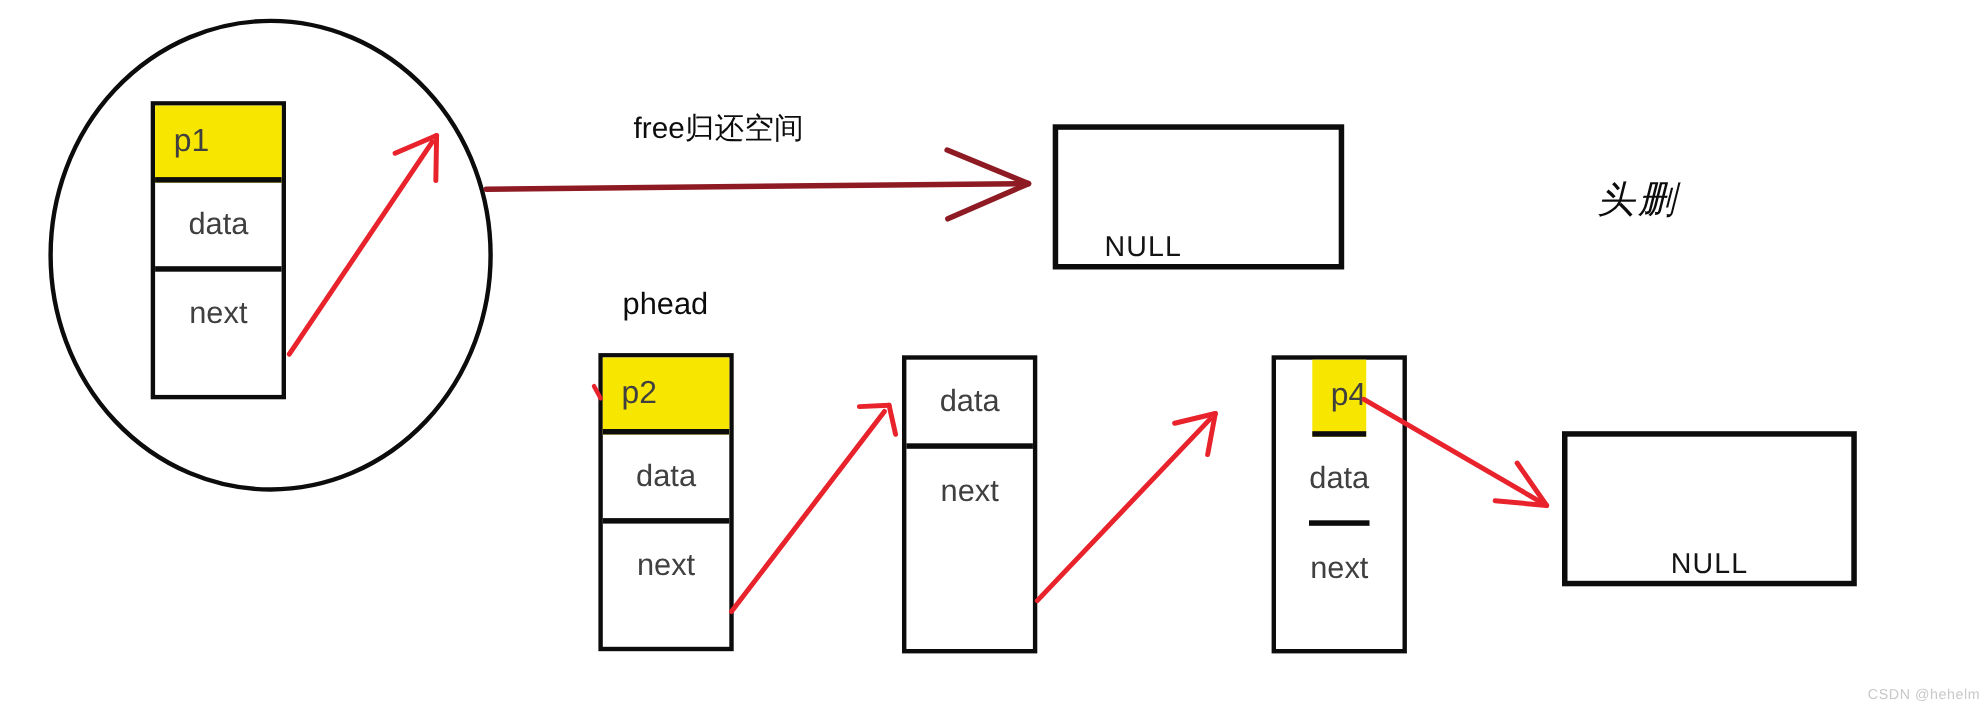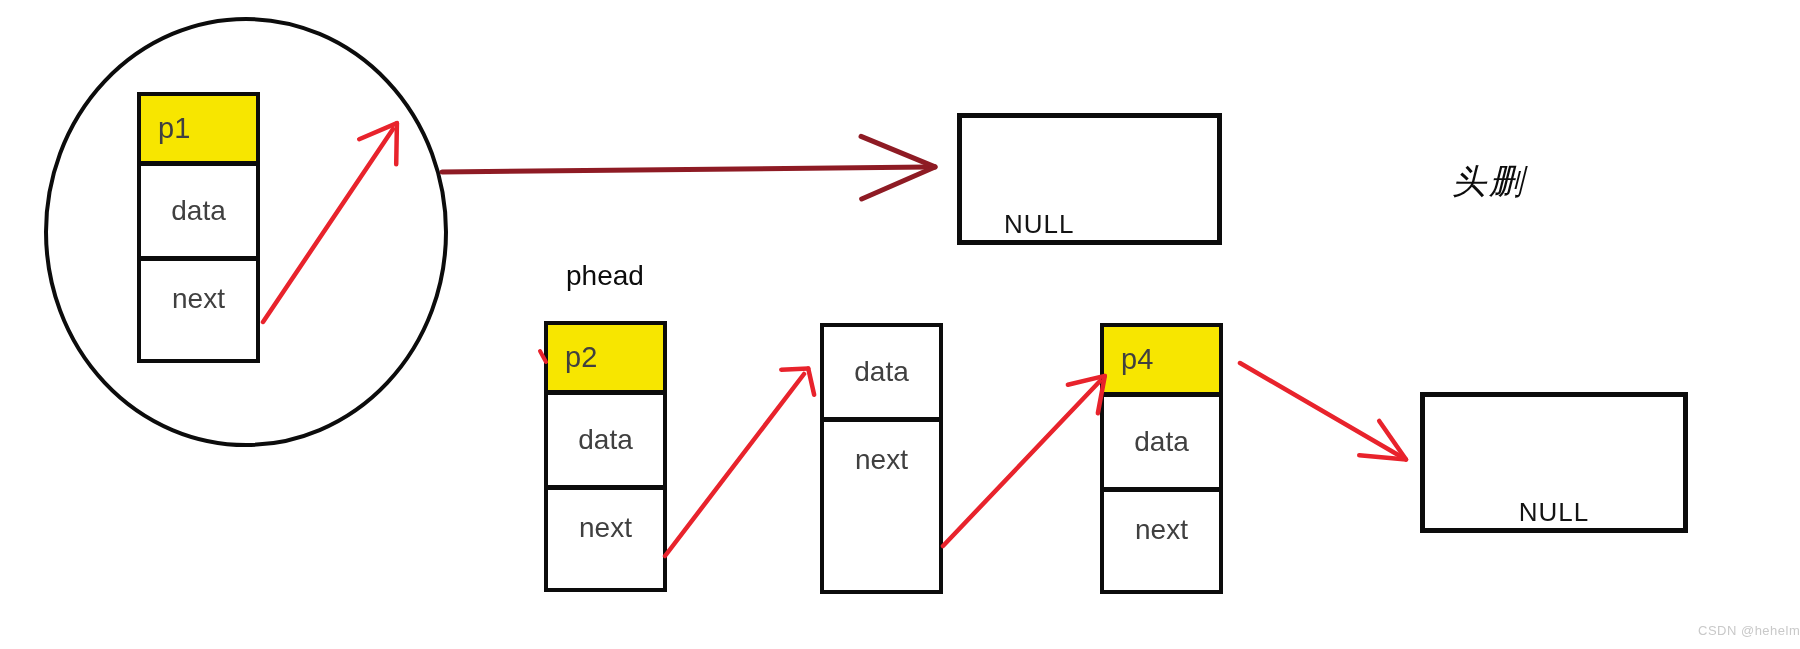--- a/index.html
+++ b/index.html
@@ -26,45 +26,46 @@
   }
   .cell{
     box-sizing:border-box;display:flex;align-items:center;justify-content:center;
     font-size:28px;color:#404040;
   }
   .cell.head{
     height:70px;background:var(--node_header,#f7e600);
     border-bottom:5px solid var(--ink_black,#0c0c0c);
     justify-content:flex-start;padding-left:17px;font-size:29px;
   }
-  .cell.data{height:95px;border-bottom:5px solid var(--ink_black,#0c0c0c);}
+  .cell.data{height:81px;border-bottom:5px solid var(--ink_black,#0c0c0c);}
   .cell.next{height:75px;}
   #node-p1{left:137px;top:92px;}
   #node-p2{left:544px;top:321px;}
   #node-p3{left:820px;top:323px;}
-  #node-p4{left:1100px;top:323px;}
+  #node-p4{left:1156px;top:323px;align-items:center;}
 
   
   .nullbox{
     position:absolute;box-sizing:border-box;
     border:5px solid var(--ink_black,#0c0c0c);background:#fff;
     display:flex;align-items:flex-end;font-size:26px;color:#141414;
     letter-spacing:1px;
   }
   #null-1{left:957px;top:113px;width:265px;height:132px;padding-left:42px;}
   #null-2{left:1420px;top:392px;width:268px;height:141px;justify-content:center;}
 
   
   #overlay{position:absolute;left:0;top:0;pointer-events:none;}
 </style>
 </head>
 <body>
 
 <div id="stage">
 
+  <div class="lbl" id="free-lbl">free归还空间</div>
   <div class="lbl" id="phead-lbl">phead</div>
   <div class="lbl" id="title-lbl">头删</div>
   <div class="lbl" id="watermark">CSDN @hehelm</div>
 
   <div class="node" id="node-p1">
     <div class="cell head">p1</div>
     <div class="cell data">data</div>
     <div class="cell next">next</div>
   </div>
 

